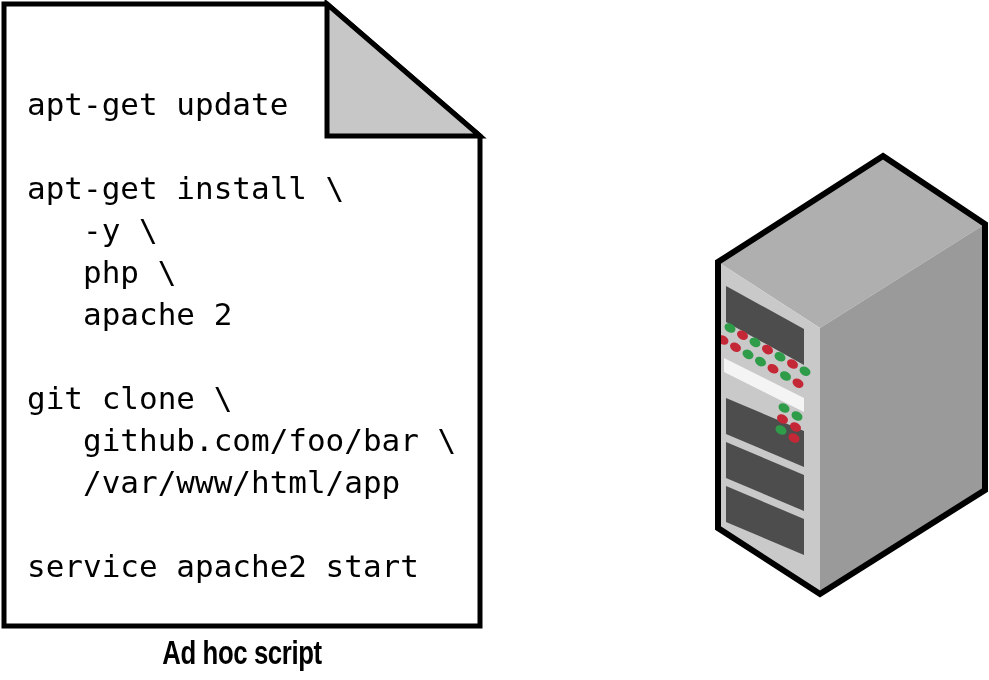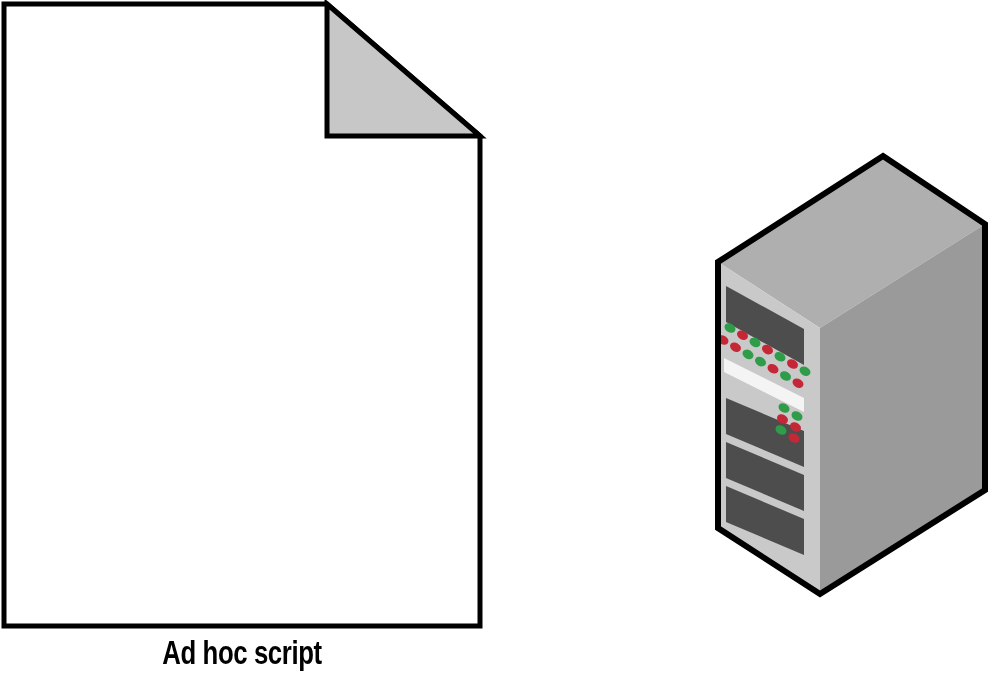--- a/index.html
+++ b/index.html
@@ -62,20 +62,32 @@
 </head>
 <body>
 
 <div class="canvas">
 
   <svg class="paper-svg" viewBox="0 0 500 640" xmlns="http://www.w3.org/2000/svg">
     <polygon points="4,4 327,4 480,136 480,626 4,626" stroke="#000000" stroke-width="5" stroke-linejoin="miter" fill="#ffffff"></polygon>
     <polygon points="327,4 480,136 327,136" stroke="#000000" stroke-width="5" stroke-linejoin="miter" fill="#c7c7c7"></polygon>
   </svg>
 
+  <pre class="script-text">apt-get update
+
+apt-get install \
+   -y \
+   php \
+   apache 2
+
+git clone \
+   github.com/foo/bar \
+   /var/www/html/app
+
+service apache2 start</pre>
 
   <div class="figure-caption">Ad hoc script</div>
 
   <svg class="server-svg" viewBox="0 0 290 470" xmlns="http://www.w3.org/2000/svg">
     <polygon points="183,16 285,84 120,188 18,122" fill="#afafaf"></polygon>
     <polygon points="18,122 120,188 120,454 18,388" fill="#c9c9c9"></polygon>
     <polygon points="120,188 285,84 285,350 120,454" fill="#9a9a9a"></polygon>
 
     <g>
       <polygon points="26,146 104,189 104,225 26,182" fill="#4d4d4d"></polygon>

